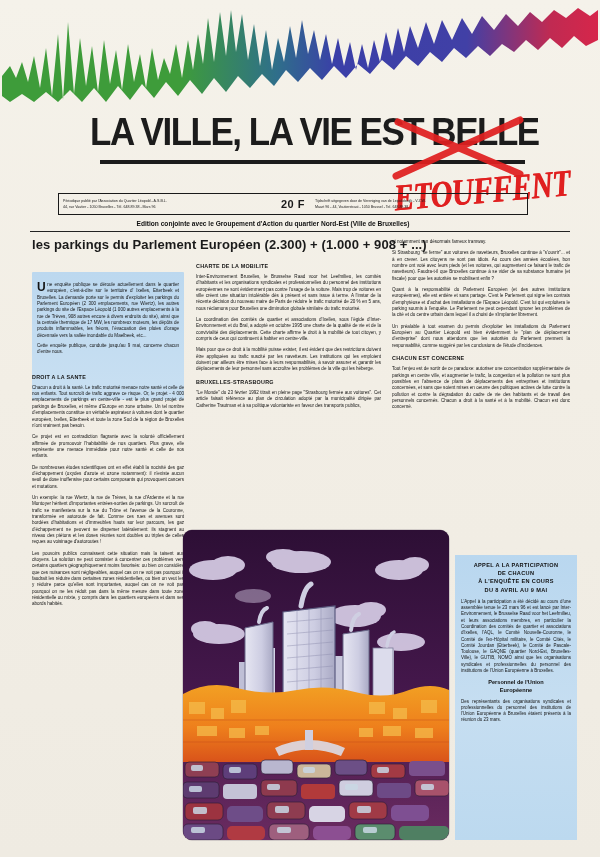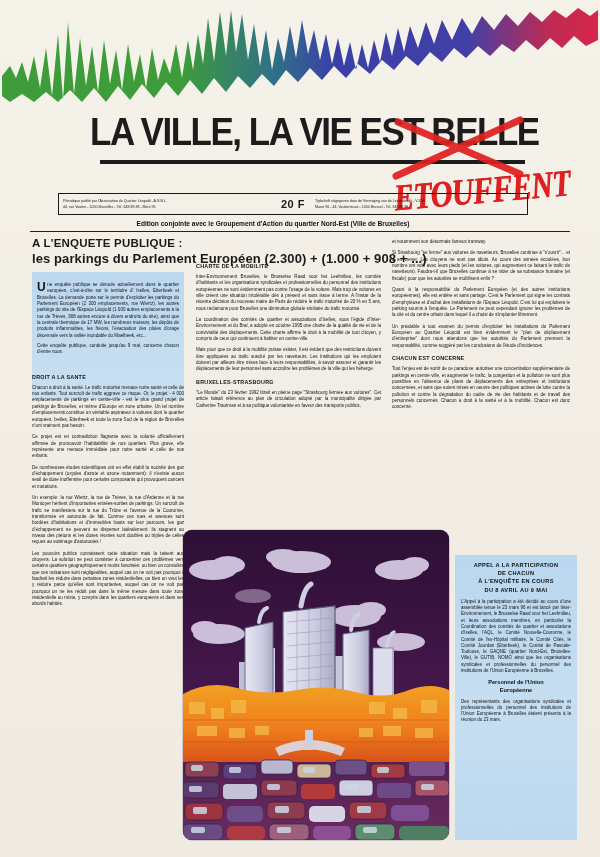--- a/index.html
+++ b/index.html
@@ -206,21 +206,20 @@
     <div class="pub-price">20 F</div>
     <div class="pub-col right">
       <div>Tijdschrift uitgegeven door de Vereniging van de Leipoldswijk - V.Z.W.</div>
       <div>Maart 96      -      44, Vautierstraat - 1050 Brussel  -  Tel. 648.89.38</div>
     </div>
   </div>
   <div class="pub-sub">Edition conjointe avec le Groupement d'Action du quartier Nord-Est (Ville de Bruxelles)</div>
   <div class="pub-rule"></div>
 
   <div class="art-head">
-    <div class="l1">A L'ENQUETE PUBLIQUE :</div>
     <div class="l2">les parkings du Parlement Européen  (2.300) + (1.000 + 908 + ...)</div>
   </div>
 
   <div class="intro-band"></div>
   <div class="col" id="col1">
     <div class="intro">
       <p><b class="dropcap">U</b><span>ne enquête publique se déroule actuellement dans le quartier européen, c'est-à-dire sur le territoire d' Ixelles, Etterbeek et Bruxelles. La demande porte sur le permis d'exploiter les parkings du Parlement Européen (2 300 emplacements, rue Wiertz), les autres parkings du site de l'Espace Léopold (1 000 autres emplacements à la rue de Trèves, 908 autres encore à divers endroits du site), ainsi que la centrale thermique de 17 MW, les nombreux moteurs, les dépôts de produits inflammables, les fréons, l'évacuation des pluies d'orage décennale vers la vallée inondable du Maelbeek, etc...</span></p>
       <p>Cette enquête publique, conduite jusqu'au 9 mai, concerne chacun d'entre nous.</p>
     </div>
     <div class="rest">

